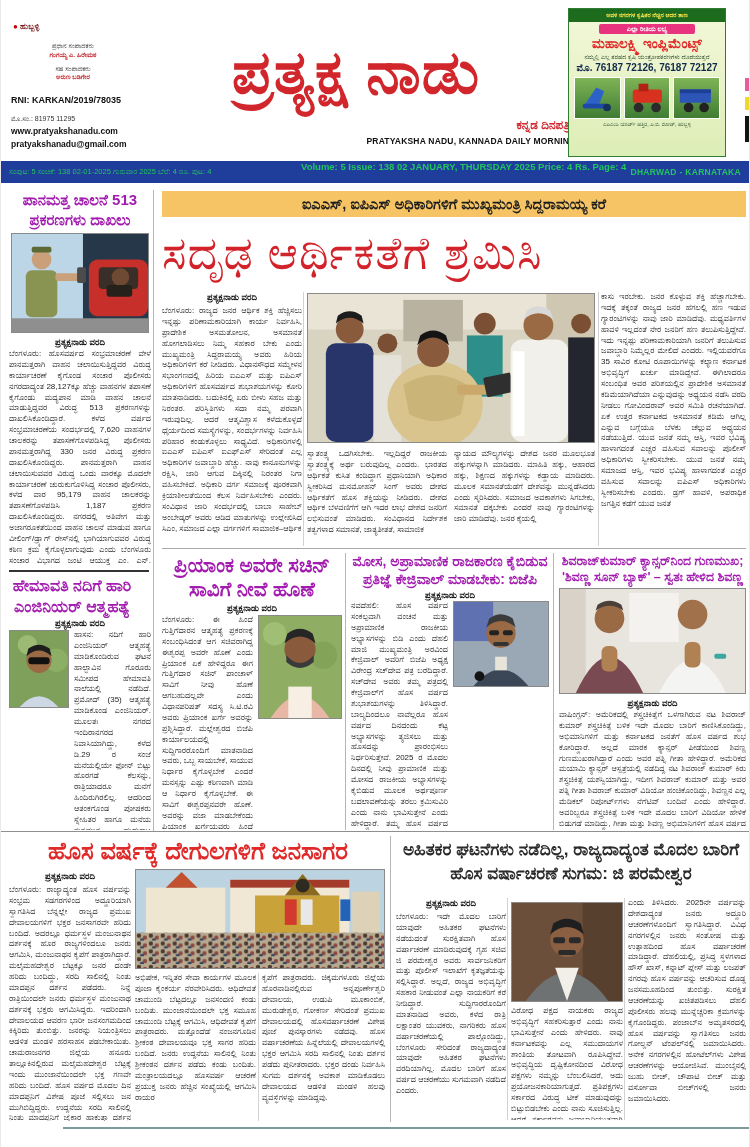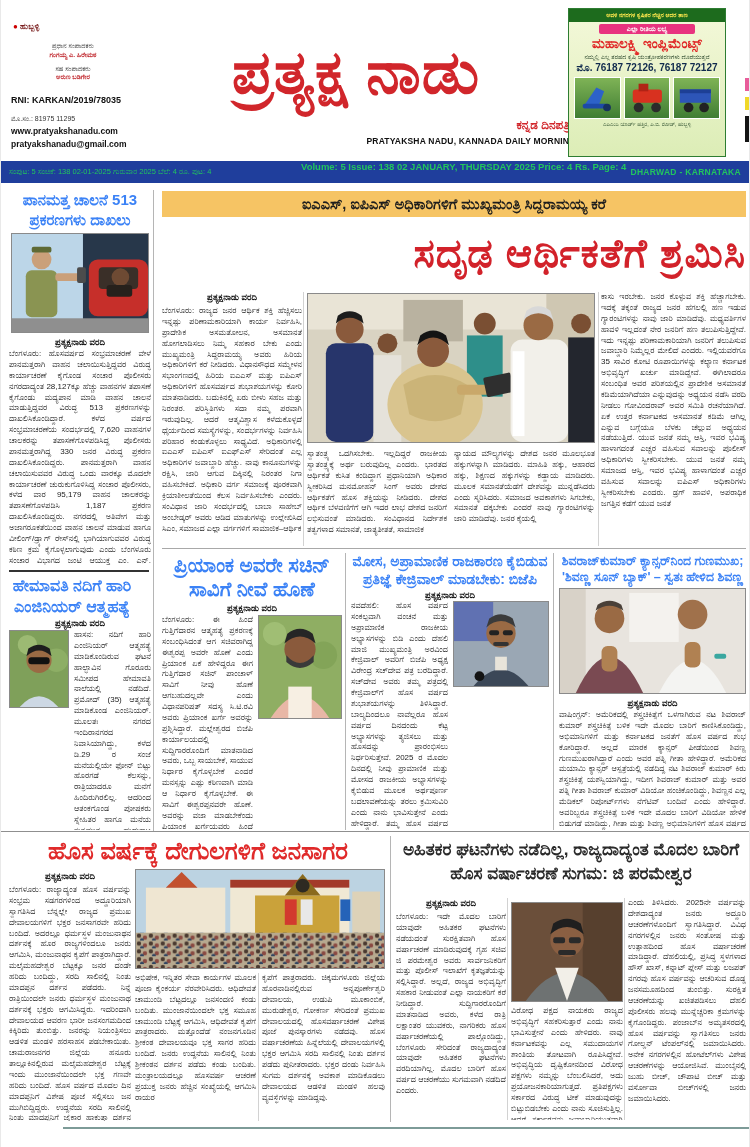--- a/index.html
+++ b/index.html
@@ -5,21 +5,21 @@
   * { margin:0; padding:0; box-sizing:border-box; }
   html,body { background:#e9e9e9; }
   .page {
     position:relative; width:748px; height:1147px; margin:0 auto;
     background:#ffffff; overflow:hidden;
     font-family:"Liberation Sans","DejaVu Sans",sans-serif; color:#1a1a1a;
   }
   .abs { position:absolute; }
   .body-txt { font-size:8px; line-height:1.36; text-align:justify; color:#232323; overflow:hidden; }
   .byline { font-size:8.5px; font-weight:bold; text-align:center; color:#111; }
-  .hl { font-weight:bold; text-align:center; color:#3b82f6; }
+  .hl { font-weight:bold; text-align:center; color:#a21caf; }
   .vrule { width:1px; background:#b5b5b5; }
   .hrule { height:1px; background:#a8a8a8; }
   .photo { border:1px solid #8a8a8a; overflow:hidden; background:#ccc; }
   .photo svg { display:block; width:100%; height:100%; }
 
   
   .m-title { font-size:60px; font-weight:800; color:#d1262b; text-align:center; line-height:98px; letter-spacing:1px; }
   .m-sub-kn { font-size:12px; font-weight:bold; color:#d1262b; text-align:right; }
   .m-sub-en { font-size:8.5px; font-weight:bold; color:#101010; text-align:right; letter-spacing:.2px; }
   .m-small { font-size:7px; color:#333; }
@@ -41,21 +41,21 @@
   .ad-thumb svg { display:block; width:100%; height:100%; }
   .ad-addr { font-size:5.4px; color:#15391a; text-align:center; padding:1px 2px 2px; }
 
   
   .infobar { background:#1f3e9c; color:#22c55e; }
   .ib-kn { font-size:7.5px; }
   .ib-en { font-size:9.5px; font-weight:bold; }
   .ib-rg { font-size:8.5px; font-weight:bold; letter-spacing:.3px; }
 
   .kicker { background:#f6c464; color:#1d1d1d; font-weight:bold; font-size:14.5px; text-align:center; line-height:26px; }
-  .main-hl { font-size:40px; font-weight:700; color:#d2222a; text-align:right; line-height:64px; letter-spacing:1px; }
+  .main-hl { font-size:46px; font-weight:400; color:#d2222a; text-align:left; line-height:64px; letter-spacing:1px; }
 
   .float-r { float:right; margin:0 0 3px 5px; }
   .float-l { float:left; margin:0 5px 3px 0; }
   .clip { overflow:hidden; }
 </style>
 </head>
 <body>
 
 <div class="page">
 

